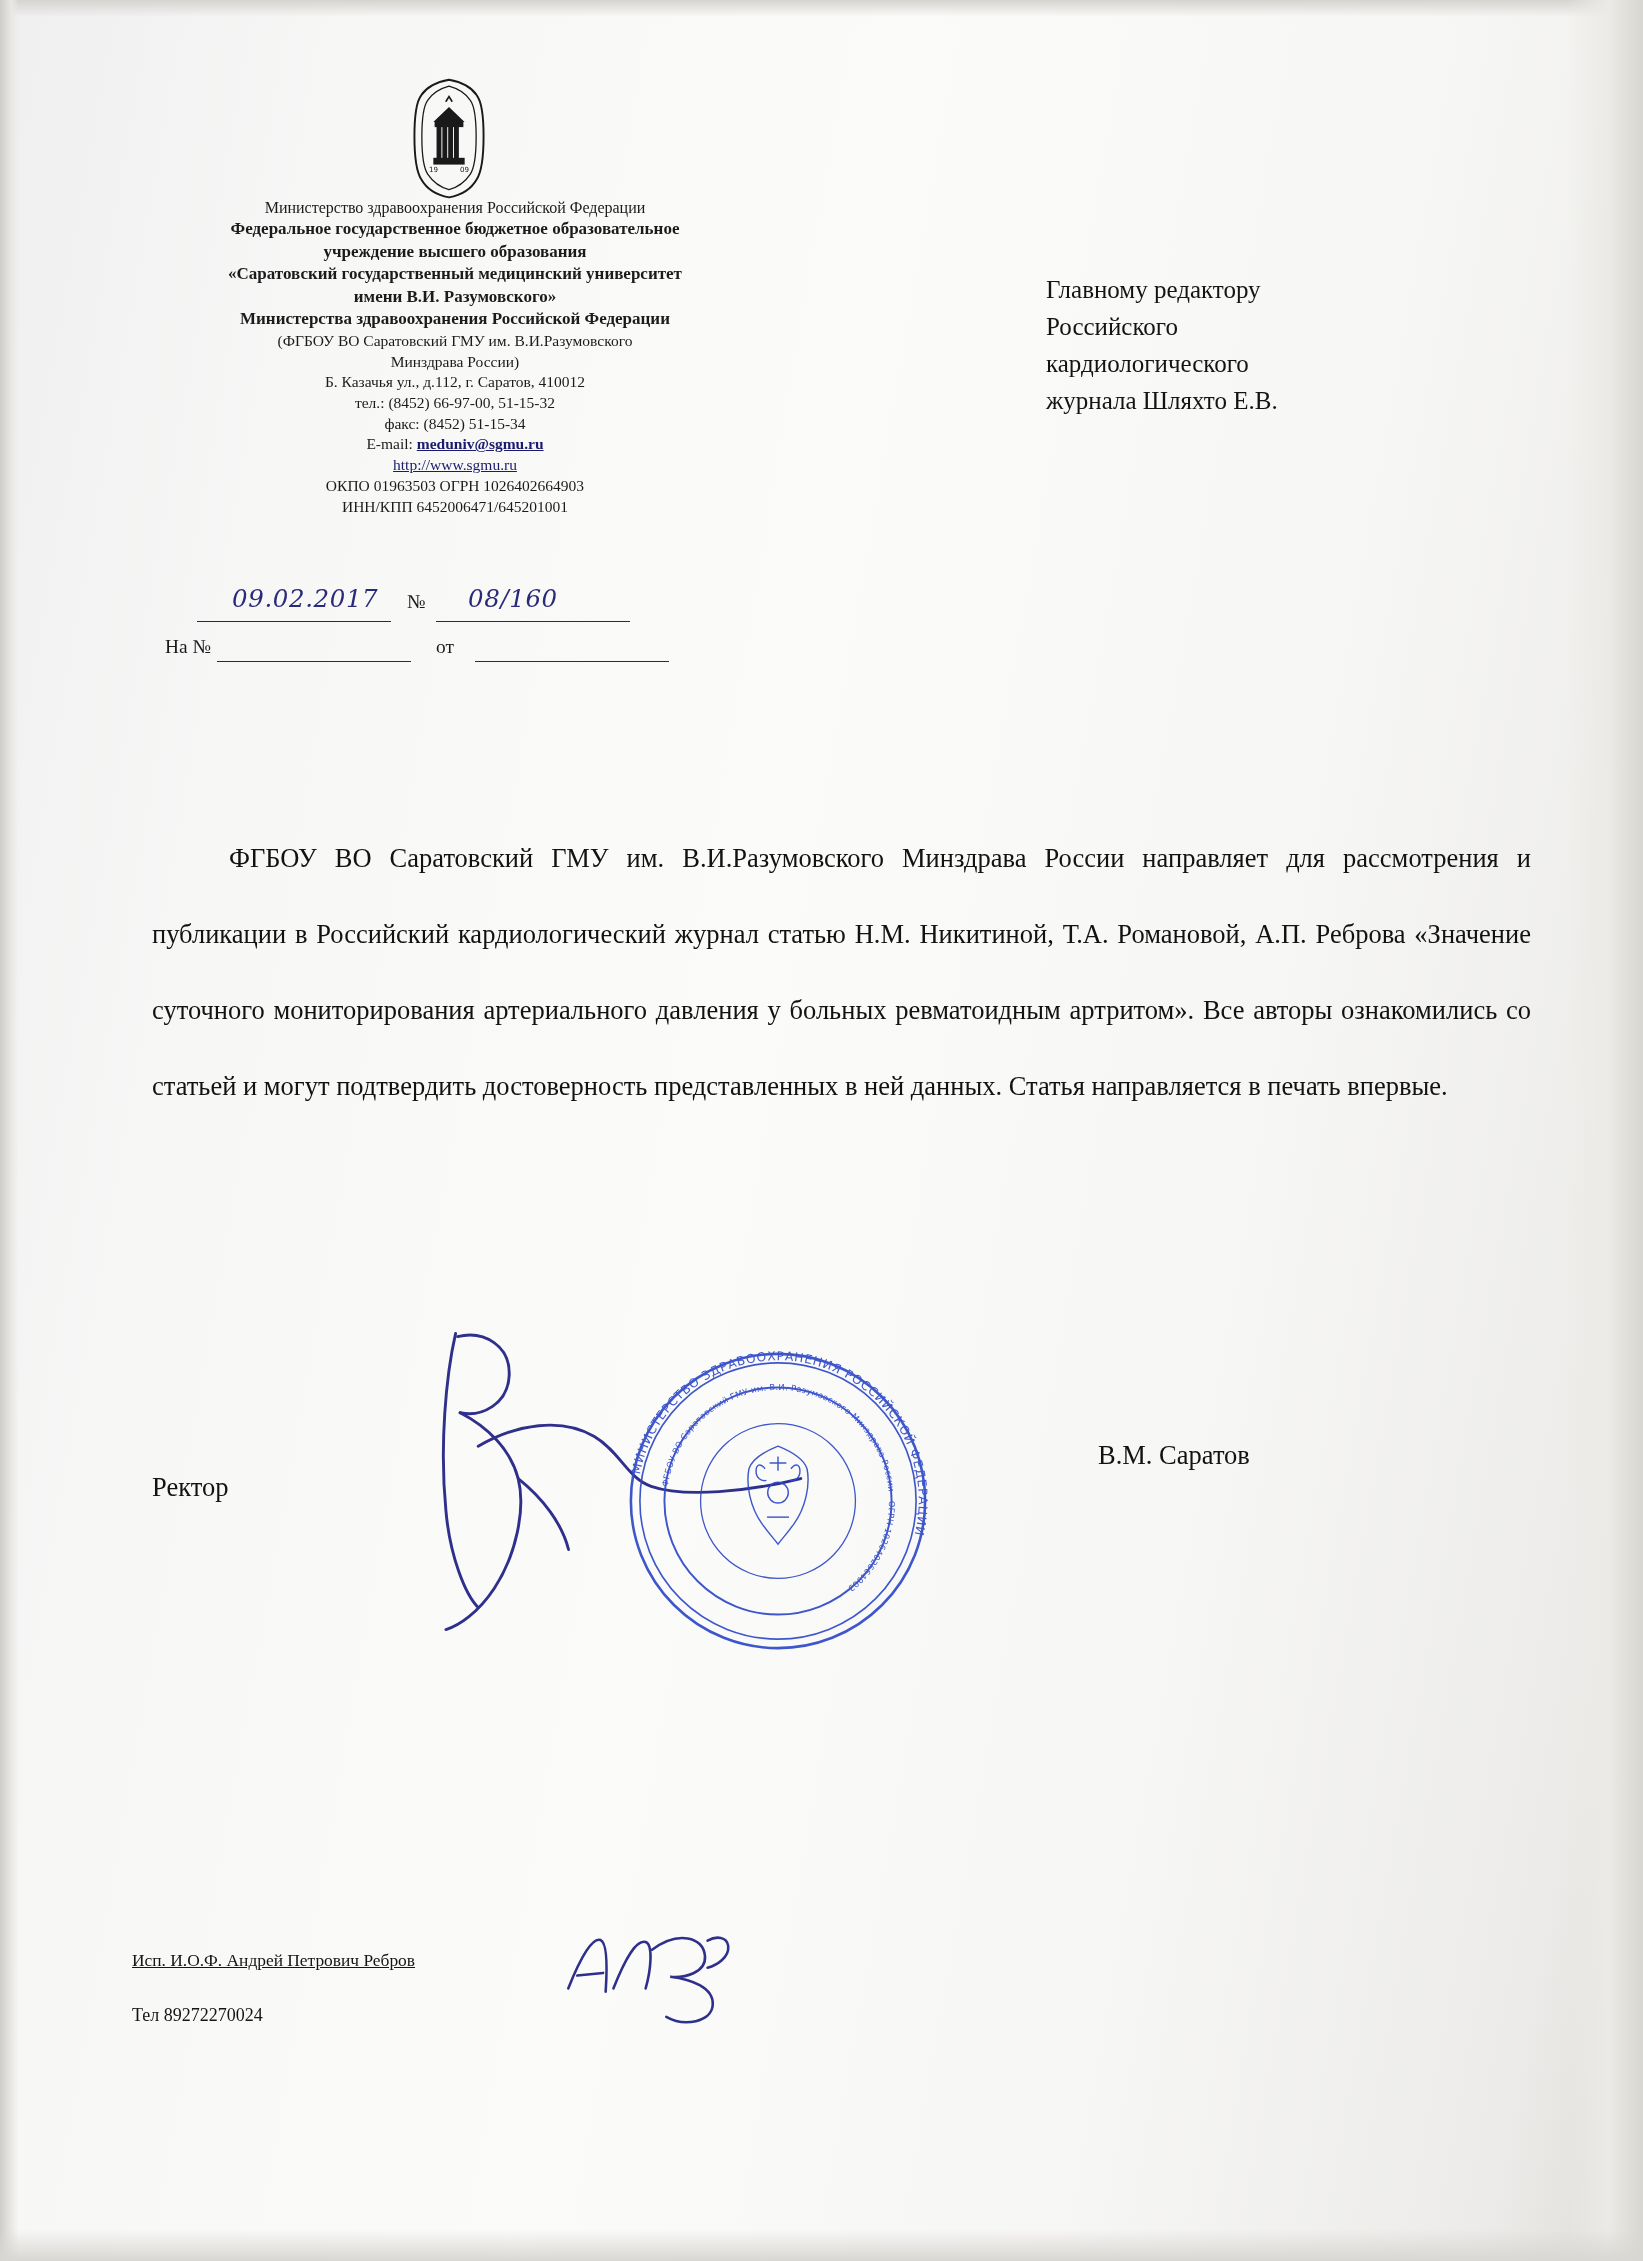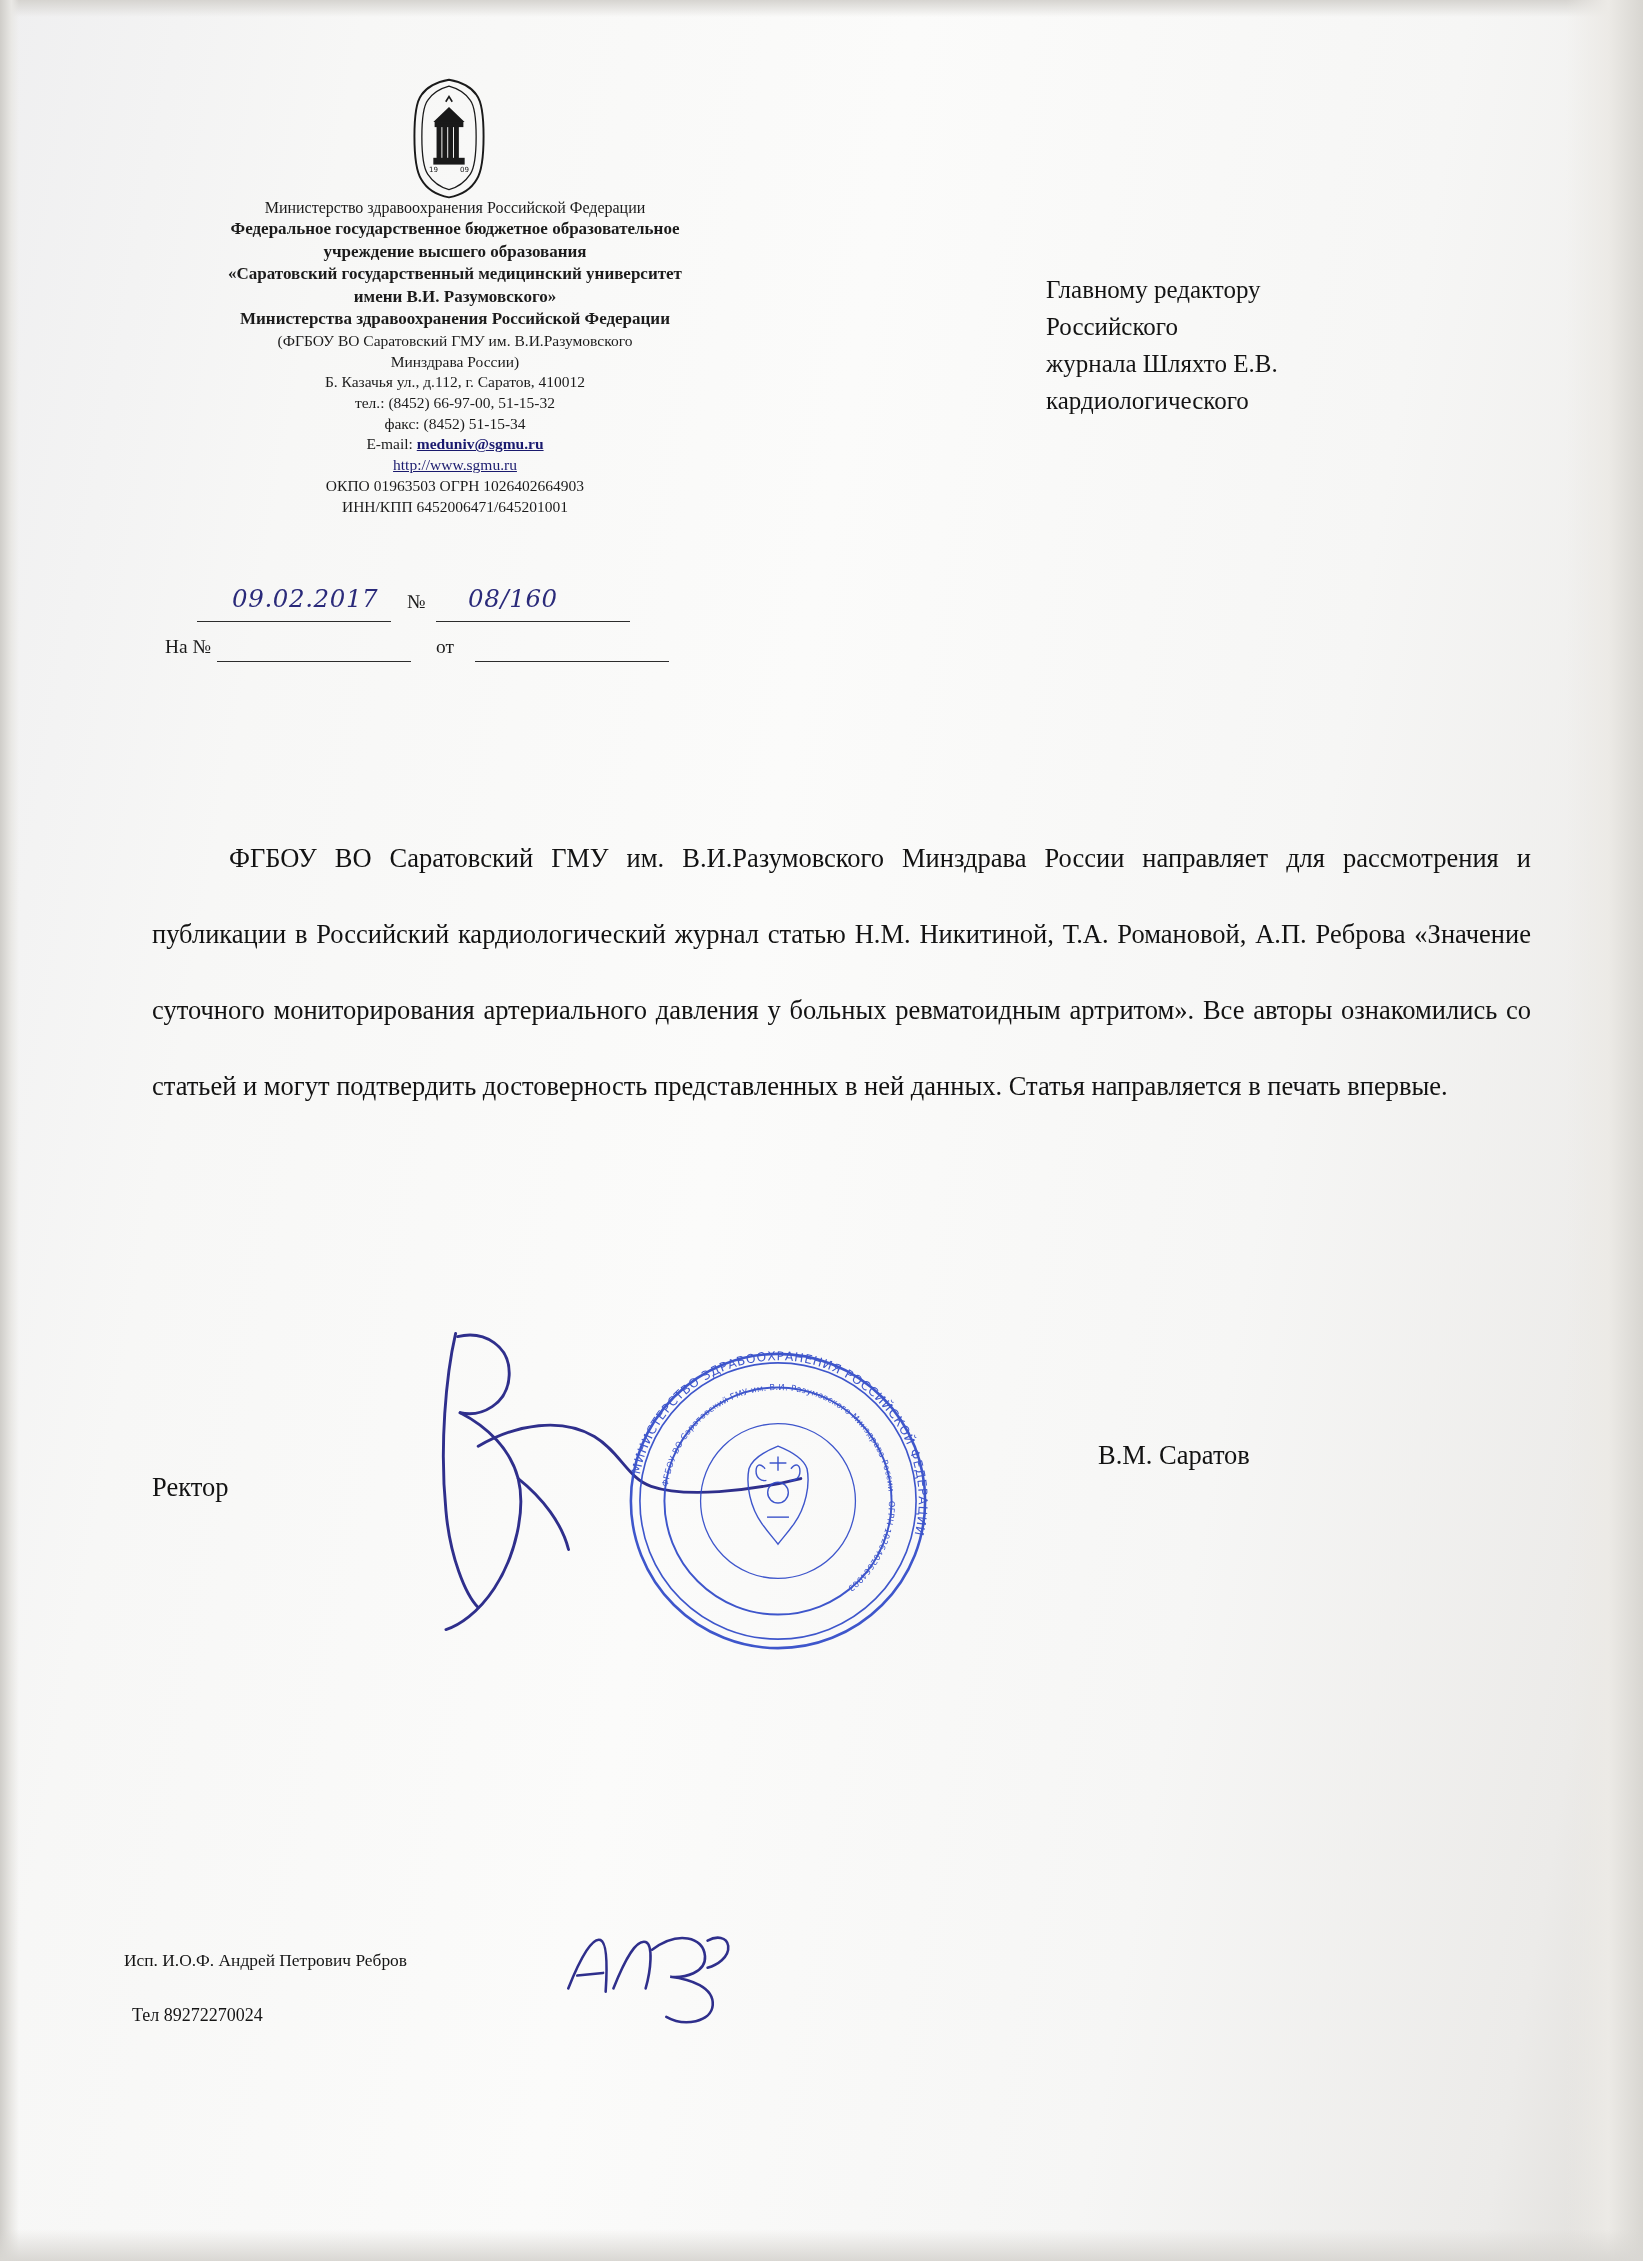--- a/index.html
+++ b/index.html
@@ -199,24 +199,25 @@
     position: absolute;
     left: 1098px;
     top: 1440px;
     font-size: 26.5px;
     color: #121212;
   }
 
   
   .footer-exec {
     position: absolute;
-    left: 124px;
+    left: 132px;
     top: 1950px;
     font-size: 17.4px;
     color: #151515;
+    text-decoration: underline;
   }
   .footer-phone {
     position: absolute;
     left: 132px;
     top: 2005px;
     font-size: 18px;
     color: #151515;
   }
 
   
@@ -312,22 +313,22 @@
   <div class="na-row">
     <div class="na-label">На №</div>
     <div class="na-rule"></div>
     <div class="ot-label">от</div>
     <div class="ot-rule"></div>
   </div>
 
   <div class="addressee">
     <div>Главному редактору</div>
     <div>Российского</div>
+    <div>кардиологического</div>
     <div>журнала  Шляхто Е.В.</div>
-    <div>кардиологического</div>
   </div>
 
   <div class="body-text">
     <p>ФГБОУ ВО Саратовский ГМУ им. В.И.Разумовского Минздрава России направляет для рассмотрения и публикации в Российский кардиологический журнал статью Н.М. Никитиной, Т.А. Романовой, А.П. Реброва  «Значение суточного мониторирования артериального давления у больных ревматоидным артритом». Все авторы ознакомились со статьей и могут подтвердить достоверность представленных в ней данных. Статья направляется в печать впервые.</p>
   </div>
 
   <div class="sig-left">Ректор</div>
   <div class="sig-right">В.М. Саратов</div>
 
   <div class="signature-main">

